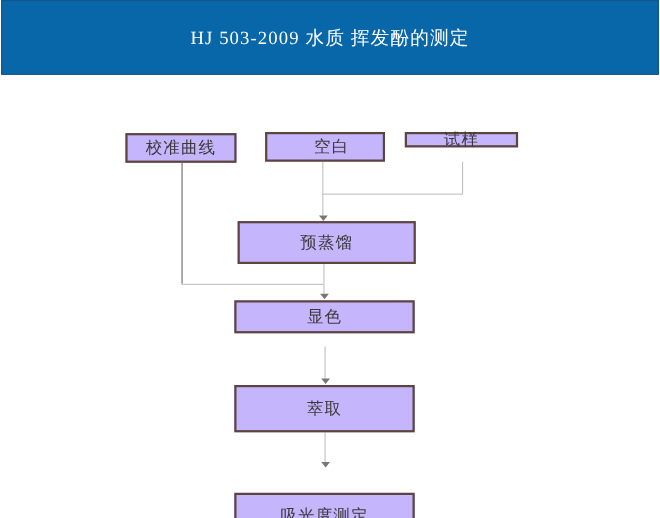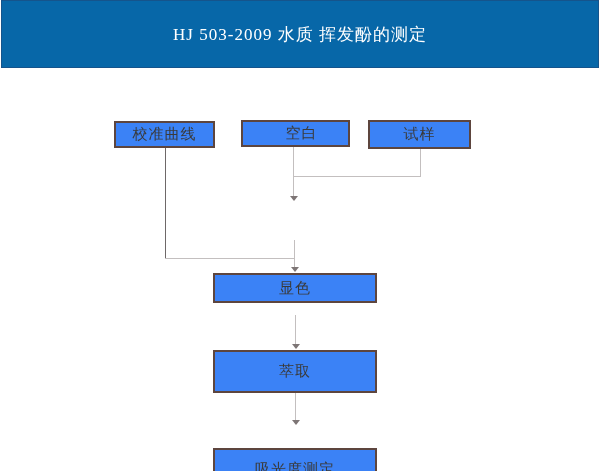--- a/index.html
+++ b/index.html
@@ -17,29 +17,29 @@
     border:1px solid #15548c;
     display:flex;flex-direction:column;align-items:center;justify-content:center;
     color:#ffffff;
   }
   .header .line{
     font-size:17px;line-height:23px;letter-spacing:1px;white-space:nowrap;
   }
   
   .node{
     position:absolute;
-    background:#3b82f6;
+    background:#c4b5fd;
     border:2px solid #5d453e;
     box-sizing:border-box;
     display:flex;align-items:center;justify-content:center;
     font-size:15px;color:#3a3a3a;letter-spacing:1px;white-space:nowrap;
   }
   .n-cal   {left:114px;top:121px;width:101px;height:27px;}
   .n-blank {left:241px;top:120px;width:109px;height:27px;padding-left:12px;}
-  .n-sample{left:368px;top:120px;width:103px;height:29px;}
+  .n-sample{left:368px;top:120px;width:103px;height:14px;}
   .n-pre   {left:216px;top:201px;width:162px;height:39px;}
   .n-color {left:213px;top:273px;width:164px;height:30px;}
   .n-ext   {left:213px;top:350px;width:164px;height:43px;}
   .n-abs   {left:213px;top:448px;width:164px;height:43px;}
   
   .vline,.hline{position:absolute;}
   .vline{width:1px;}
   .hline{height:1px;}
   .dark {background:#6e6868;}
   .light{background:#c3bfbf;}
@@ -82,17 +82,18 @@
   <div class="vline light l-ext-v"></div>
 
   <div class="arrow a-pre"></div>
   <div class="arrow a-color"></div>
   <div class="arrow a-ext"></div>
   <div class="arrow a-abs"></div>
 
   <div class="node n-cal">校准曲线</div>
   <div class="node n-blank">空白</div>
   <div class="node n-sample">试样</div>
+  <div class="node n-pre">预蒸馏</div>
   <div class="node n-color">显色</div>
   <div class="node n-ext">萃取</div>
   <div class="node n-abs">吸光度测定</div>
 
 </div>
 
 </body></html>

